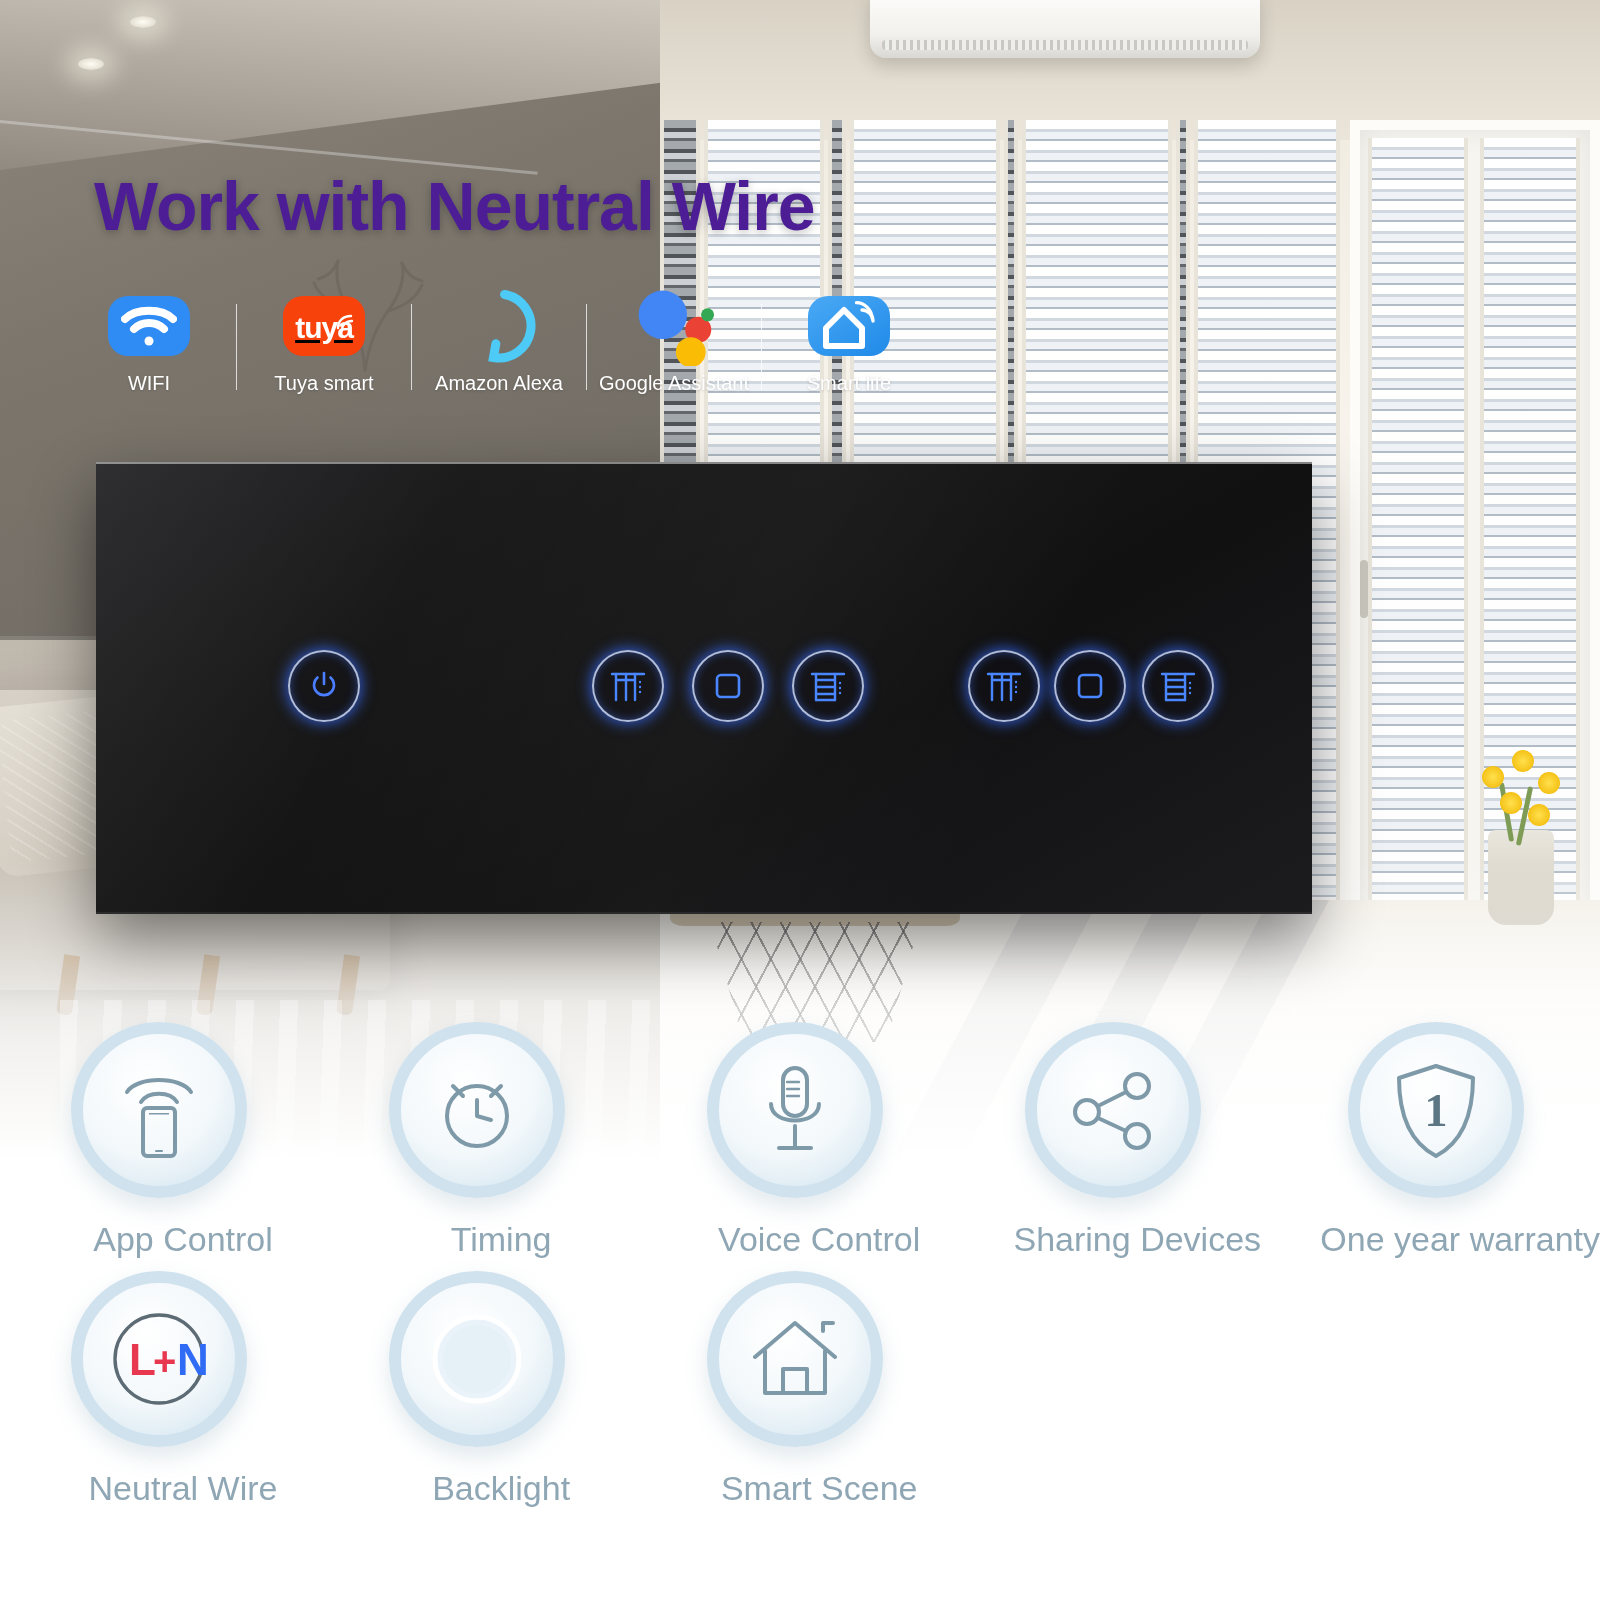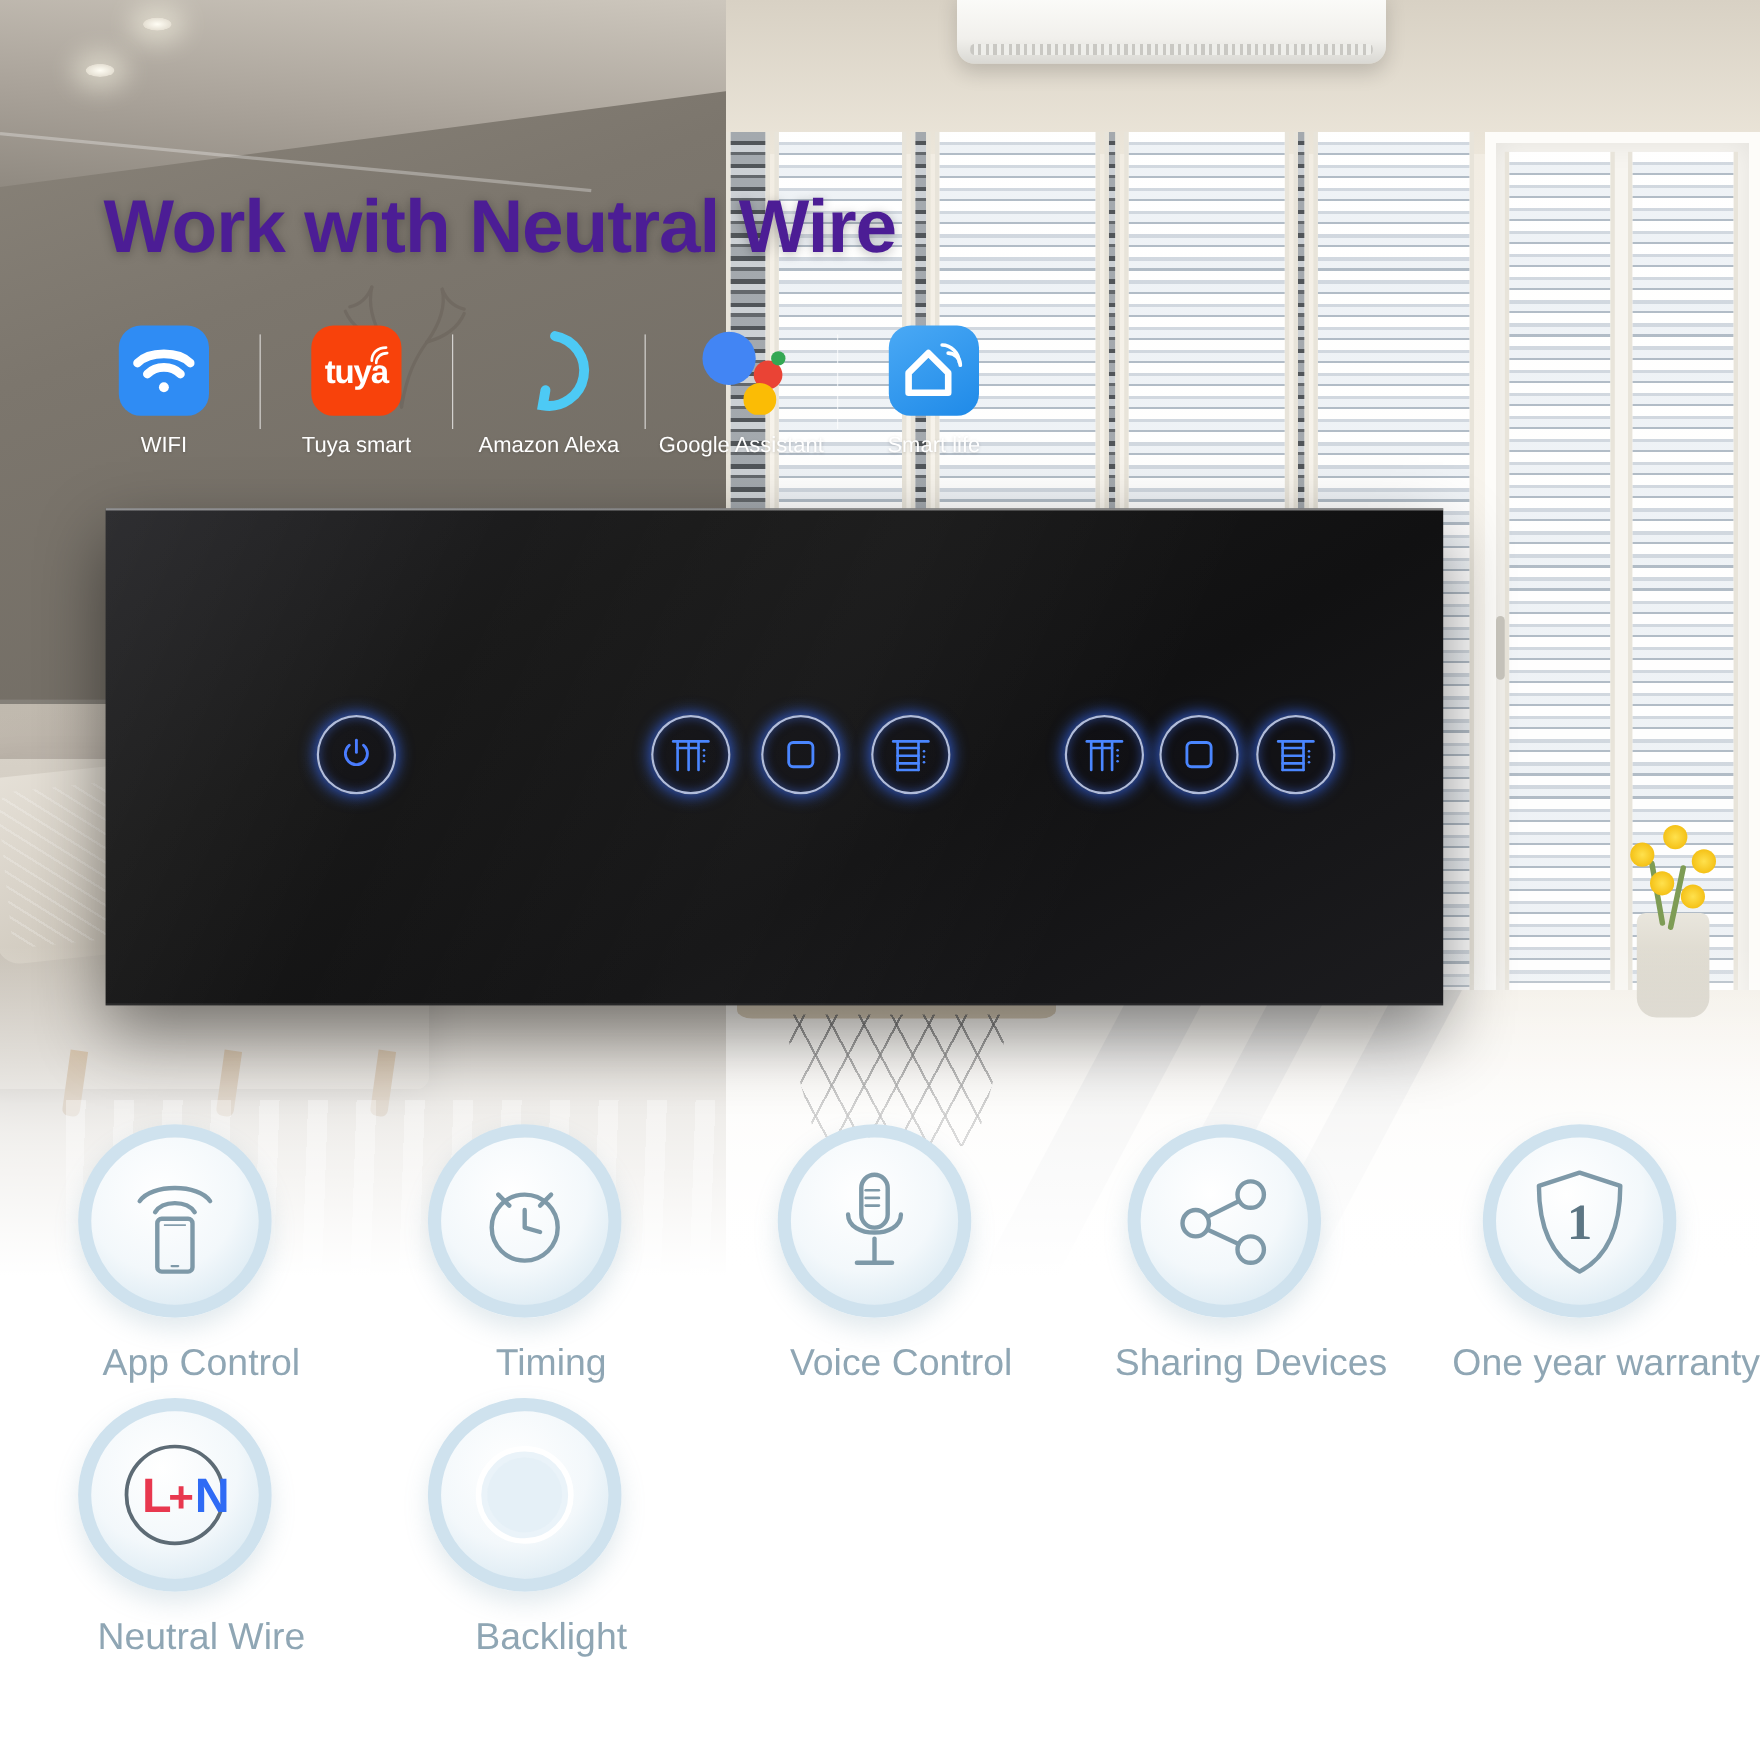--- a/index.html
+++ b/index.html
@@ -178,23 +178,24 @@
     font-size:68px; font-weight:bold; color:#4c1d95;
     letter-spacing:-1px; line-height:1;
     text-shadow:0 2px 10px rgba(0,0,0,.28);
     white-space:nowrap;
   }
 
   
   #platforms { position:absolute; left:94px; top:296px; display:flex; align-items:flex-start; }
   .plat { width:110px; display:flex; flex-direction:column; align-items:center; }
   .plat .tile {
-    width:82px; height:82px; border-radius:20px;
+    width:82px; height:60px; border-radius:20px;
     display:flex; align-items:center; justify-content:center;
     position:relative;
+    text-decoration:underline;
   }
   .plat .cap {
     margin-top:16px; font-size:20px; color:#ffffff; white-space:nowrap;
     text-shadow:0 1px 3px rgba(0,0,0,.18);
   }
   .plat-div { width:1px; height:86px; margin:8px 32px 0 32px; background:rgba(255,255,255,.75); }
   .tile.wifi  { background:#2f8cf4; }
   .tile.tuya  { background:#f8420b; }
   .tile.alexa { background:transparent; }
   .tile.gass  { background:transparent; }
@@ -598,14 +599,25 @@
   <div class="feat">
     <div class="disc">
       <svg width="116" height="116" viewBox="0 0 116 116">
         <circle cx="58" cy="58" r="42" fill="#eaf3f9" stroke="#ffffff" stroke-width="5"></circle>
         <circle cx="58" cy="58" r="34" fill="#e3eff6" stroke="none" opacity=".8"></circle>
       </svg>
     </div>
     <div class="cap">Backlight</div>
   </div>
 
+  <div class="feat">
+    <div class="disc">
+      <svg width="100" height="96" viewBox="0 0 100 96">
+        <path d="M10 46 L50 12 L90 46" class="ln-t"></path>
+        <path d="M78 20 L78 12 L88 12" class="ln-t"></path>
+        <path d="M20 40 L20 82 L80 82 L80 40" class="ln-t"></path>
+        <path d="M38 82 L38 58 L62 58 L62 82" class="ln-t"></path>
+      </svg>
+    </div>
+    <div class="cap">Smart Scene</div>
+  </div>
 
 </div>
 
 </body></html>

